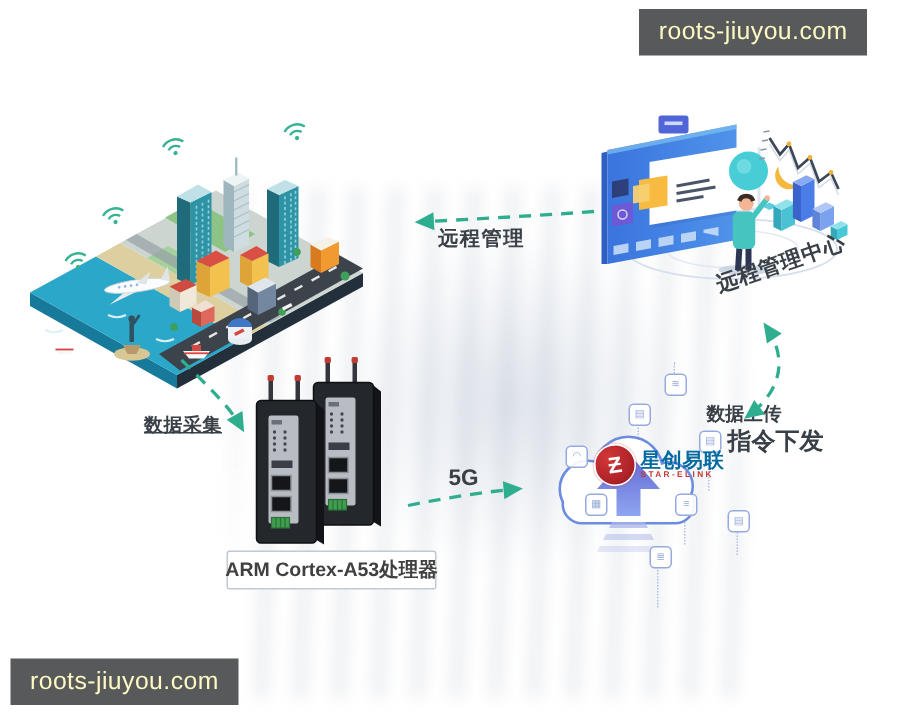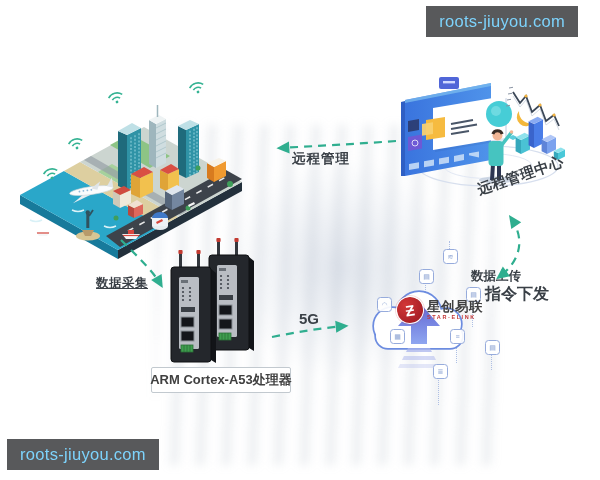--- a/index.html
+++ b/index.html
@@ -6,21 +6,21 @@
   .canvas{position:relative;width:600px;height:480px;background:#ffffff;overflow:hidden;
           font-family:"Liberation Sans","DejaVu Sans",sans-serif;}
   .abs{position:absolute;}
   
   .bgp{left:155px;top:125px;width:340px;height:340px;
        background:
         repeating-linear-gradient(92deg, rgba(150,162,180,.16) 0 10px, rgba(255,255,255,0) 10px 26px),
         radial-gradient(closest-side at 55% 42%, rgba(188,198,214,.45), rgba(222,228,236,.25) 55%, rgba(255,255,255,0) 78%);
        filter:blur(5px);}
   
-  .wm{position:absolute;background:#58595b;color:#7dd3fc;font-size:16.5px;
+  .wm{position:absolute;background:#58595b;color:#fef9c3;font-size:16.5px;
       padding:6px 13px;letter-spacing:.3px;white-space:nowrap;}
   .wm-tr{top:6px;right:22px;}
   .wm-bl{top:439px;left:7px;}
   
   .lbl{position:absolute;color:#3a4047;font-weight:700;white-space:nowrap;}
   .lbl-remote1{left:292px;top:126px;font-size:13.5px;letter-spacing:1px;margin-top:24px;}
   .lbl-remote2{left:284px;top:149px;font-size:13.5px;}
   .lbl-collect{left:96px;top:275px;font-size:12.5px;letter-spacing:.5px;text-decoration:underline;}
   .lbl-5g{left:299px;top:310px;font-size:15px;}
   .lbl-upload{left:471px;top:228px;font-size:12.5px;margin-top:40px;}
@@ -31,21 +31,21 @@
        background:#fff;color:#404040;font-size:13px;font-weight:700;
        display:flex;align-items:center;justify-content:center;white-space:nowrap;}
   
   .logo{left:396px;top:296px;display:flex;align-items:center;gap:3px;z-index:6;}
   .logo-mark{width:26px;height:26px;border-radius:50%;
              background:radial-gradient(circle at 35% 30%, #d23737, #a81f26 75%);
              border:1.5px solid #fff;box-shadow:0 0 0 1px #c8383830;
              color:#fff;font-weight:800;font-size:15px;display:flex;align-items:center;justify-content:center;
              transform:rotate(-8deg);}
   .logo-txt{display:flex;flex-direction:column;line-height:1;}
-  .logo-cn{font-size:13.5px;font-weight:800;color:#404040;letter-spacing:.5px;}
+  .logo-cn{font-size:13.5px;font-weight:800;color:#0369a1;letter-spacing:.5px;}
   .logo-en{font-size:5.5px;color:#c23535;letter-spacing:1.6px;margin-top:1px;font-weight:700;}
   
   .node{position:absolute;width:13px;height:13px;border:1.2px solid #96abdc;border-radius:3.5px;
         background:rgba(255,255,255,.92);display:flex;align-items:center;justify-content:center;
         color:#8fa6d4;font-size:7px;line-height:1;z-index:5;}
   .dotv{position:absolute;border-left:1.6px dotted #aebfe4;width:0;z-index:4;}
   svg{position:absolute;overflow:visible;}
 </style>
 </head>
 <body>

